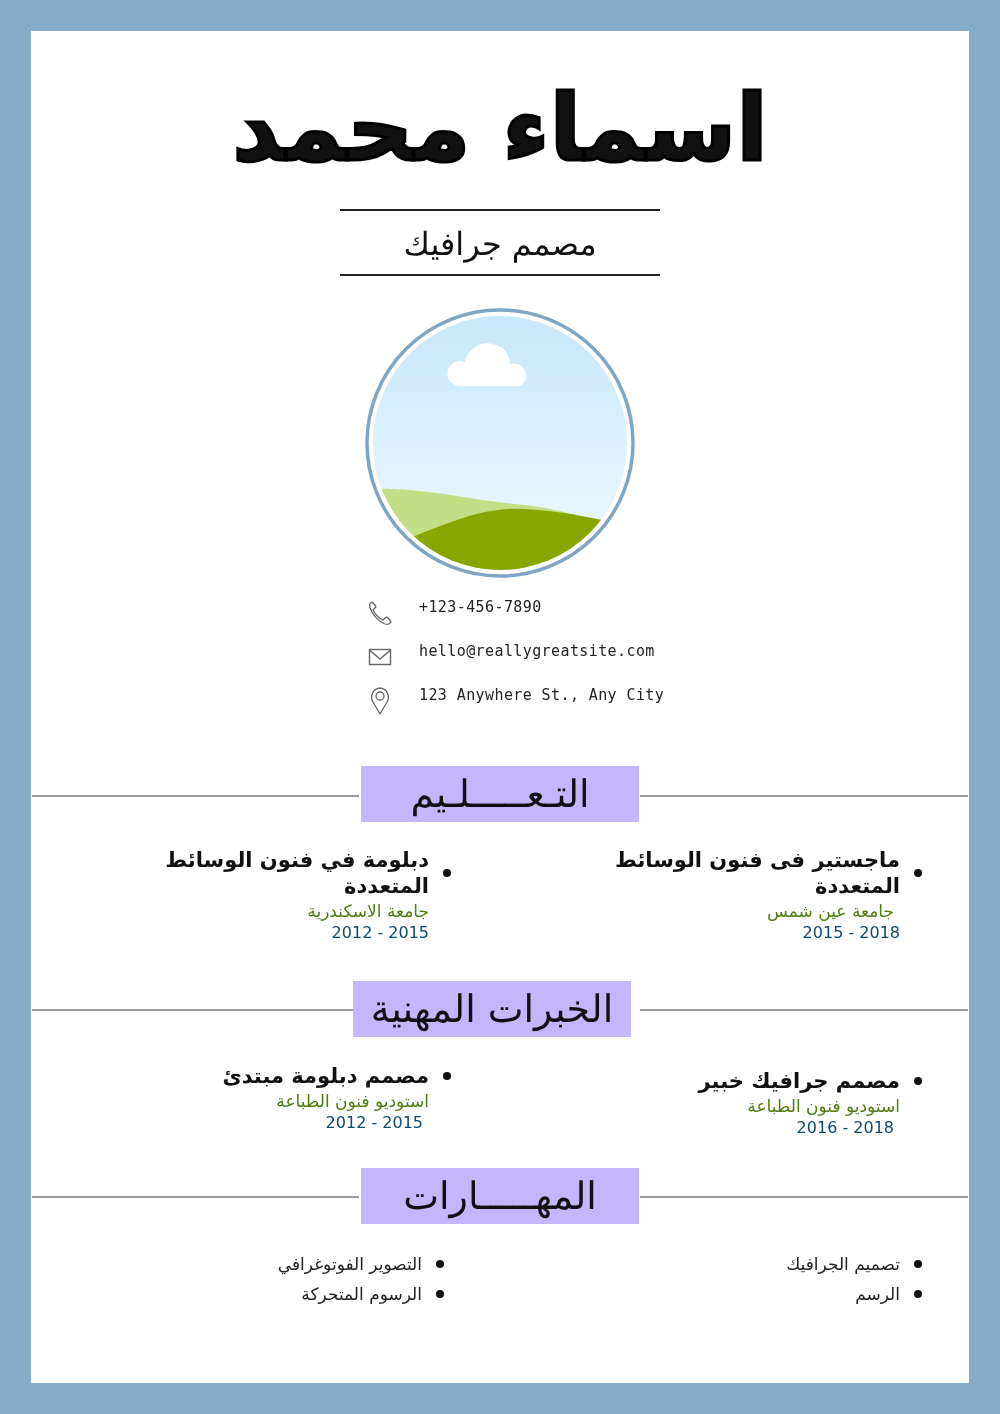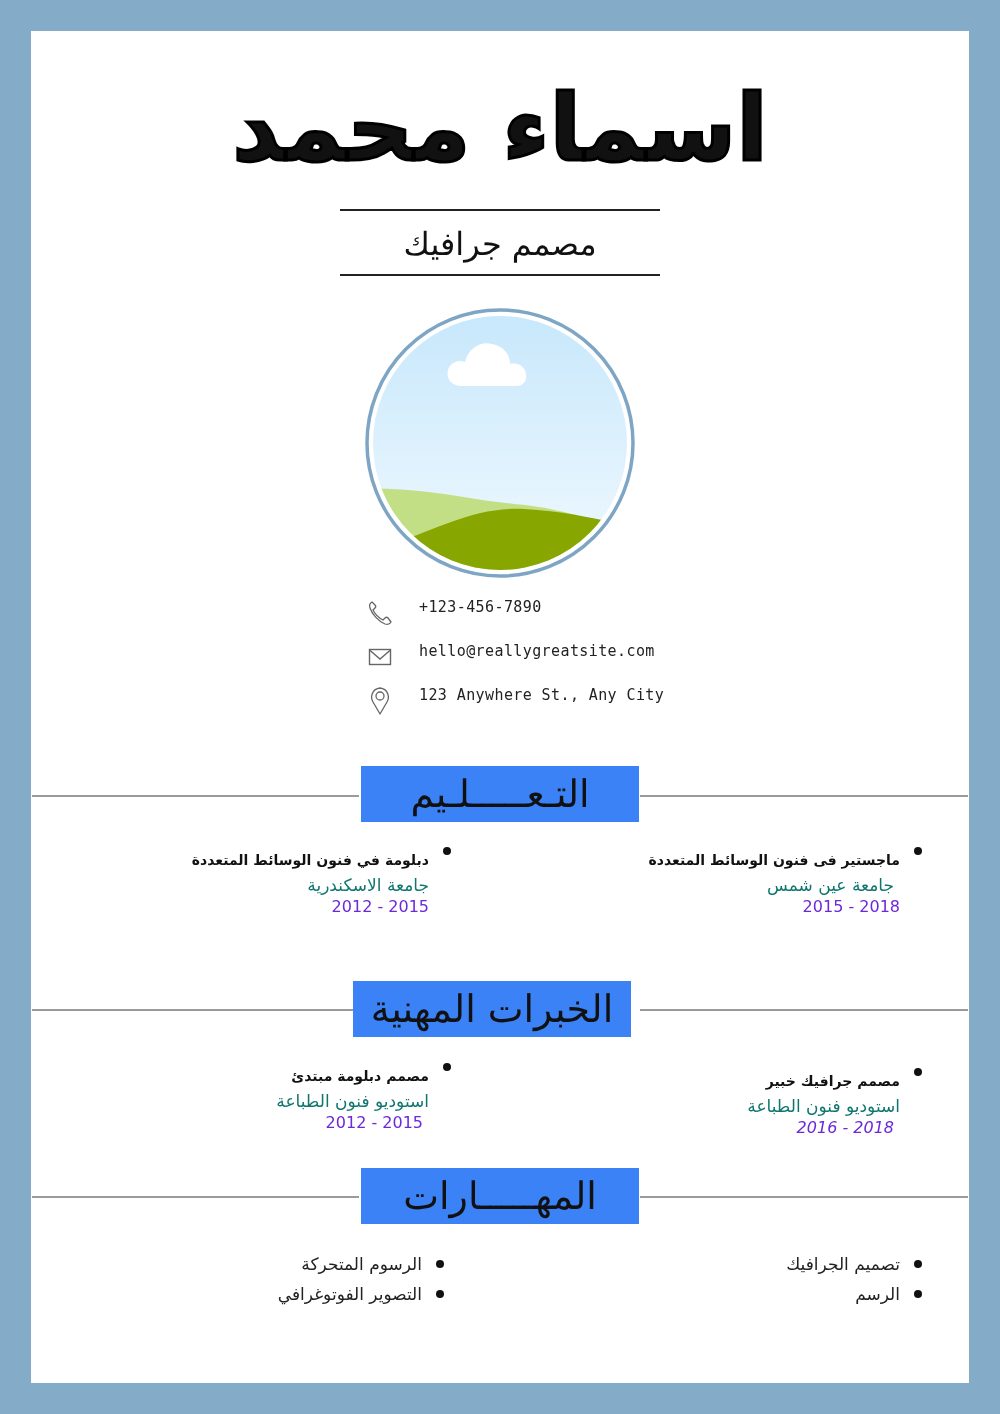--- a/index.html
+++ b/index.html
@@ -58,37 +58,37 @@
     }
 
     .sec-line { background: #9a9a9a; height: 1.5px; }
     .sec-title {
       text-align: center;
       font-size: 38px;
       line-height: 56px;
       font-weight: 300;
       direction: rtl;
       color: #111;
-      background: #3b82f6;
+      background: #c4b5fd;
     }
 
     .entry { direction: rtl; text-align: right; }
     .entry .head {
-      display: flex; 
-      font-weight: bold; font-size: 14px; line-height: 26px; color: #111;
+      display: flex; align-items: center;
+      font-weight: bold; font-size: 21px; line-height: 26px; color: #111;
     }
     .entry .bullet {
       width: 8px; height: 8px; border-radius: 50%; background: #111;
       margin-left: 14px; flex: 0 0 auto;
     }
     .entry .sub {
-      font-size: 17px; line-height: 24px; color: #0f766e; padding-right: 0; text-align: right;
+      font-size: 17px; line-height: 24px; color: #4d7c0f; padding-right: 0; text-align: right;
     }
     .entry .years {
-      font-size: 16px; line-height: 20px; color: #6d28d9;
+      font-size: 16px; line-height: 20px; color: #0c4a6e;
       direction: ltr; text-align: right;
     }
 
     .skill {
       direction: rtl; display: flex; align-items: center;
       font-size: 17px; line-height: 30px; color: #222;
     }
     .skill .bullet {
       width: 8px; height: 8px; border-radius: 50%; background: #111;
       margin-left: 14px; flex: 0 0 auto;
@@ -177,21 +177,21 @@
   <div class="abs sec-line" style="left:1px; top:978px; width:327px;"></div>
   <div class="abs sec-line" style="left:609px; top:978px; width:328px;"></div>
   <div class="abs sec-title" style="left:322px; width:278px; top:950px;">الخبرات المهنية</div>
 
   <div class="abs entry" style="right:47px; top:1037px; width:360px;">
     <div class="head">
         <span class="bullet"></span>
         <span>مصمم جرافيك خبير</span>
       </div>
     <div class="sub" style="margin-right:22px;">استوديو فنون الطباعة</div>
-    <div class="years" style="margin-right:28px;font-style:italic;">2016 - 2018</div>
+    <div class="years" style="margin-right:28px;">2016 - 2018</div>
   </div>
 
   <div class="abs entry" style="right:518px; top:1032px; width:360px;">
     <div class="head">
         <span class="bullet"></span>
         <span>مصمم دبلومة مبتدئ</span>
       </div>
     <div class="sub" style="margin-right:22px;">استوديو فنون الطباعة</div>
     <div class="years" style="margin-right:28px;">2012 - 2015</div>
   </div>
@@ -207,21 +207,21 @@
         <span class="bullet"></span>
         <span>الرسم</span>
       </div>
   </div>
 
   <div class="abs sec-title" style="left:330px; width:278px; top:1137px;">المهـــــارات</div>
 
   <div class="abs" style="right:525px; top:1218px; width:300px;">
     <div class="skill">
         <span class="bullet"></span>
+        <span>التصوير الفوتوغرافي</span>
+      </div>
+    <div class="skill">
+        <span class="bullet"></span>
         <span>الرسوم المتحركة</span>
       </div>
-    <div class="skill">
-        <span class="bullet"></span>
-        <span>التصوير الفوتوغرافي</span>
-      </div>
   </div>
 
 </div>
 
 </body></html>

